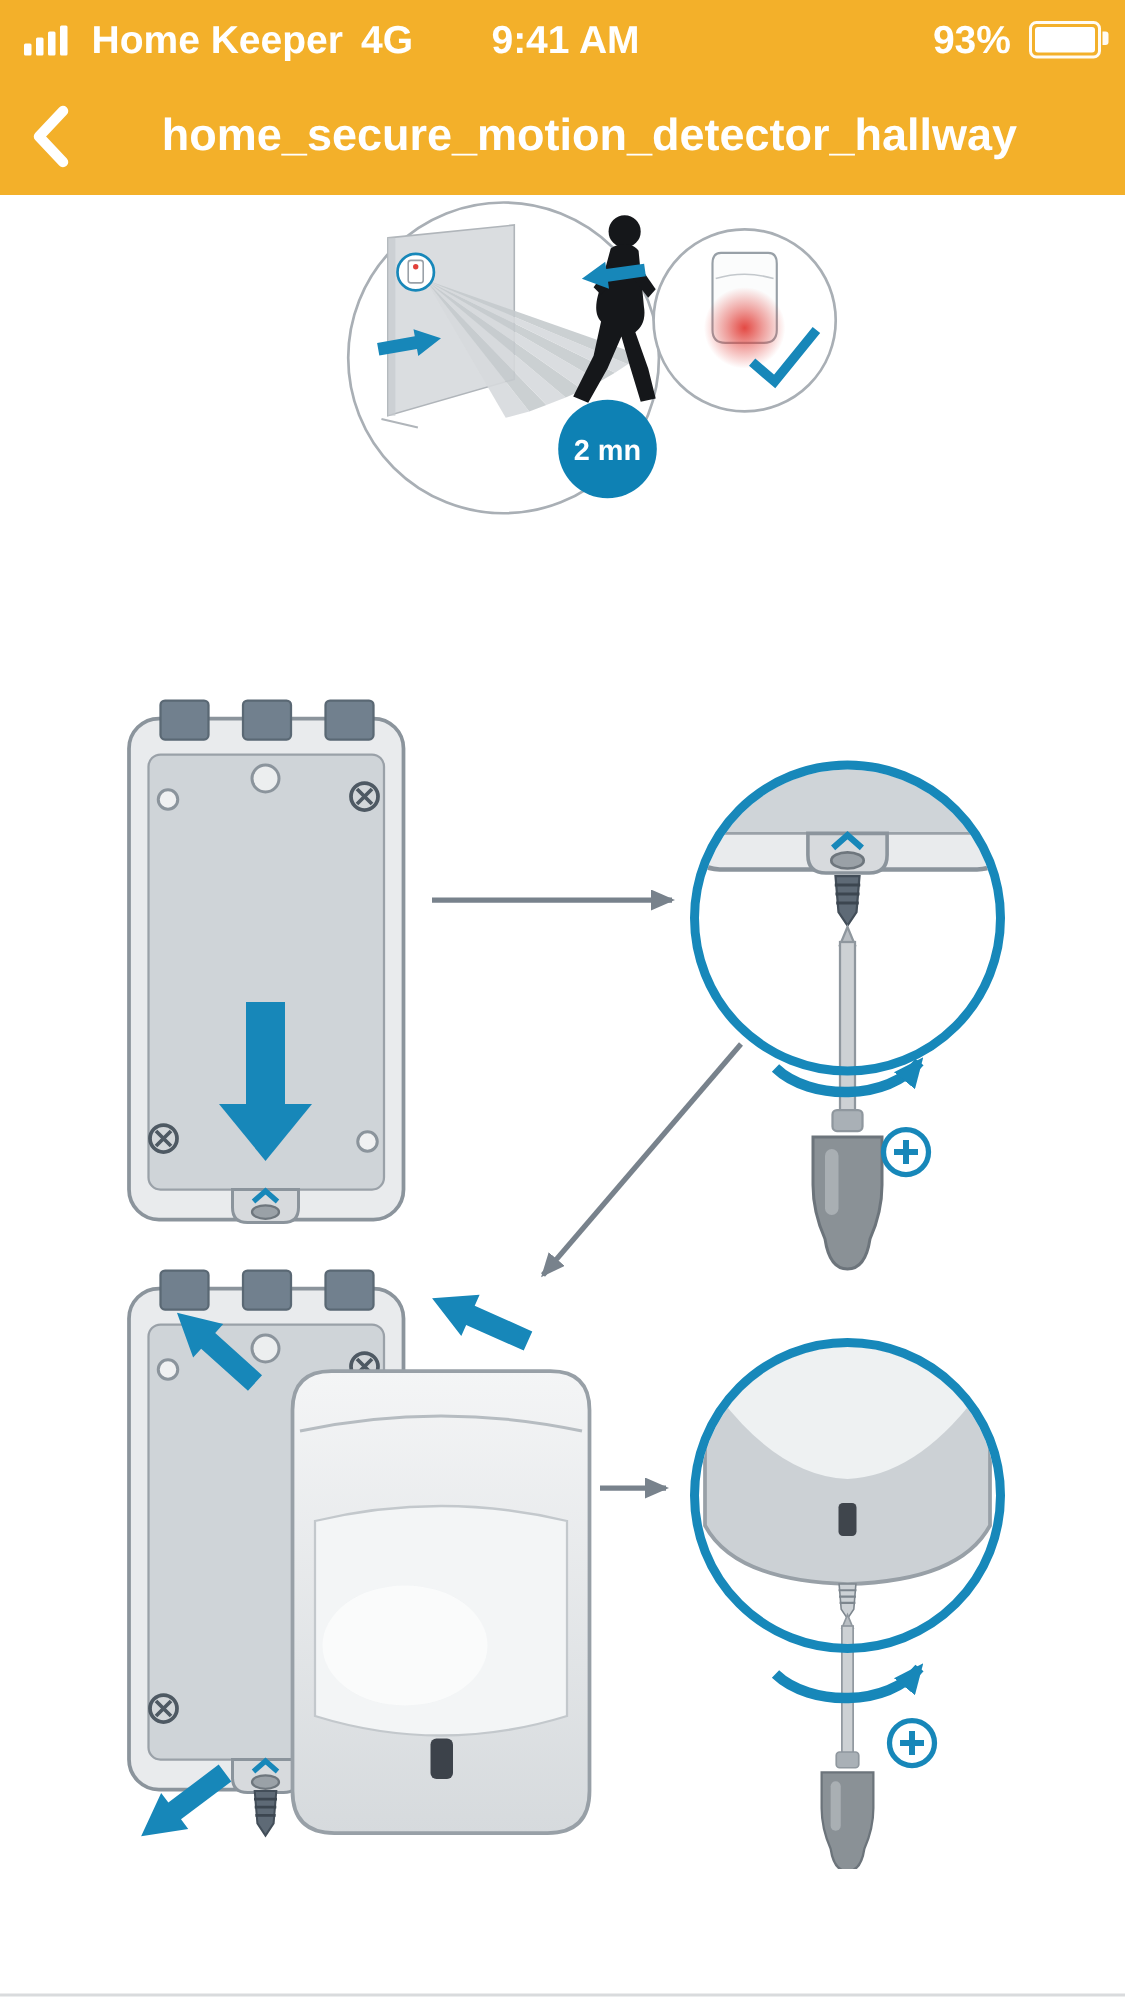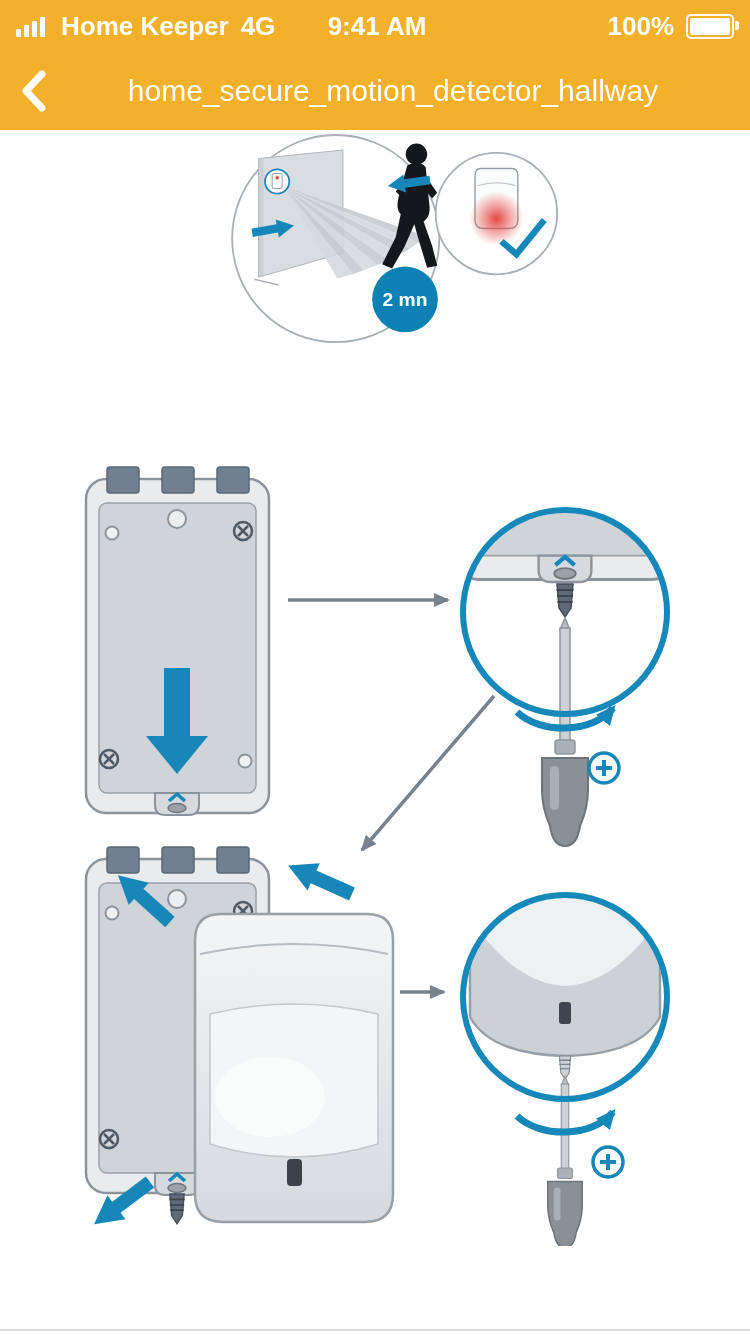--- a/index.html
+++ b/index.html
@@ -21,21 +21,21 @@
   .signal i:nth-child(1){height:8px;}
   .signal i:nth-child(2){height:12px;}
   .signal i:nth-child(3){height:16px;}
   .signal i:nth-child(4){height:20px;}
   .battery{width:44px;height:21px;border:2px solid rgba(255,255,255,.95);border-radius:5px;position:relative;display:inline-block;}
   .battery::before{content:"";position:absolute;inset:2px;background:#fff;border-radius:2px;}
   .battery::after{content:"";position:absolute;right:-7px;top:5px;width:4px;height:9px;background:rgba(255,255,255,.95);border-radius:0 2px 2px 0;}
   
   .nav-bar{height:78px;background:#F3B02A;display:flex;align-items:center;}
   .back-button{width:66px;height:78px;border:none;background:none;padding:0;display:flex;align-items:center;justify-content:center;cursor:pointer;}
-  .nav-title{flex:1;margin:0;text-align:center;font-size:30px;font-weight:normal;color:#fff;white-space:nowrap;overflow:hidden;padding-right:30px;}
+  .nav-title{flex:1;margin:0;text-align:center;font-size:30px;font-weight:bold;color:#fff;white-space:nowrap;overflow:hidden;padding-right:30px;}
   
   .content{background:#fff;}
   svg.illus{display:block;}
   svg text{font-family:"Liberation Sans", sans-serif;}
   .section-title-wrap{height:90px;display:flex;align-items:center;justify-content:center;}
   .section-title{margin:0;font-size:40px;font-weight:500;color:#3E4E63;letter-spacing:1px;}
   .bottom-line{position:absolute;left:0;right:0;bottom:3px;height:2px;background:#d9dbdd;}
 </style>
 </head>
 <body>
@@ -92,21 +92,21 @@
           <i></i>
           <i></i>
           <i></i>
           <i></i>
         </span>
       <span>Home Keeper</span>
       <span>4G</span>
     </div>
     <div class="sb-time">9:41 AM</div>
     <div class="sb-group">
-      <span>100%</span>
+      <span>93%</span>
       <span class="battery"></span>
     </div>
   </header>
 
   <nav class="nav-bar">
     <button class="back-button">
       <svg width="26" height="42" viewBox="0 0 26 42">
         <path d="M22 4 L6 21 L22 38" stroke="#ffffff" stroke-width="7" fill="none" stroke-linecap="round" stroke-linejoin="round"></path>
       </svg>
     </button>

